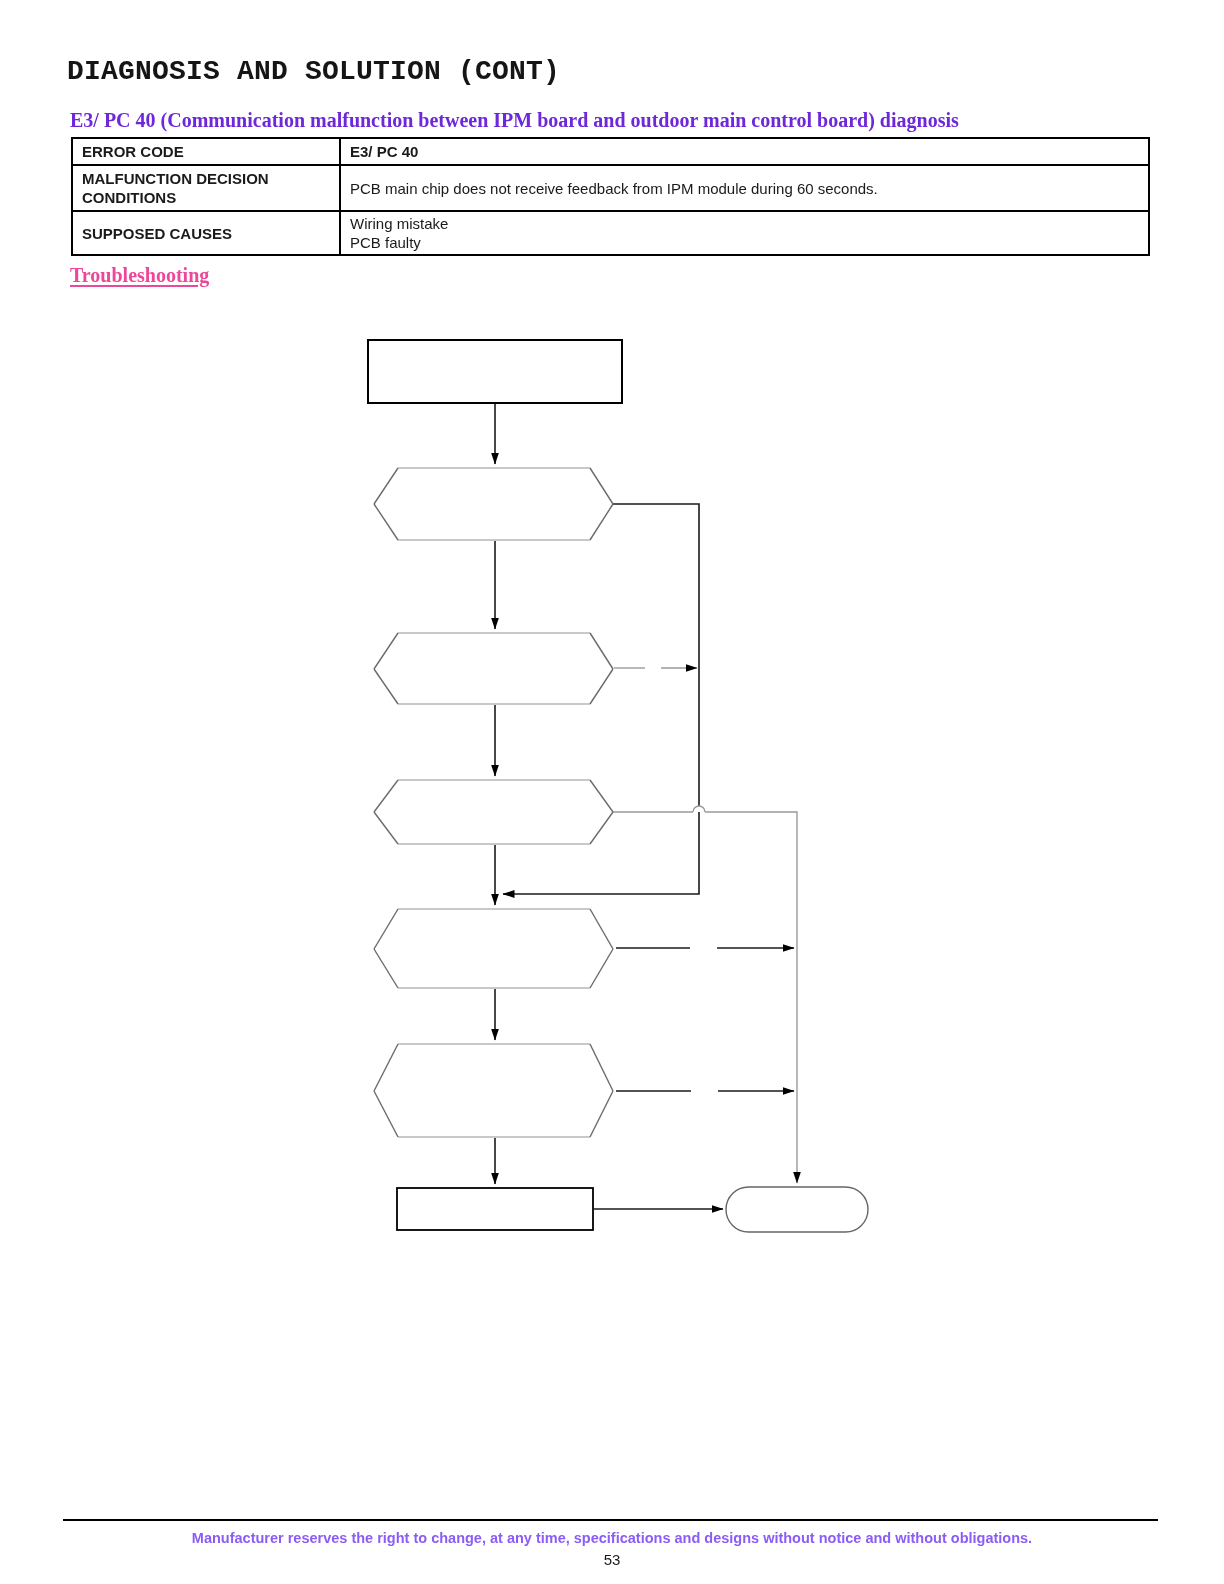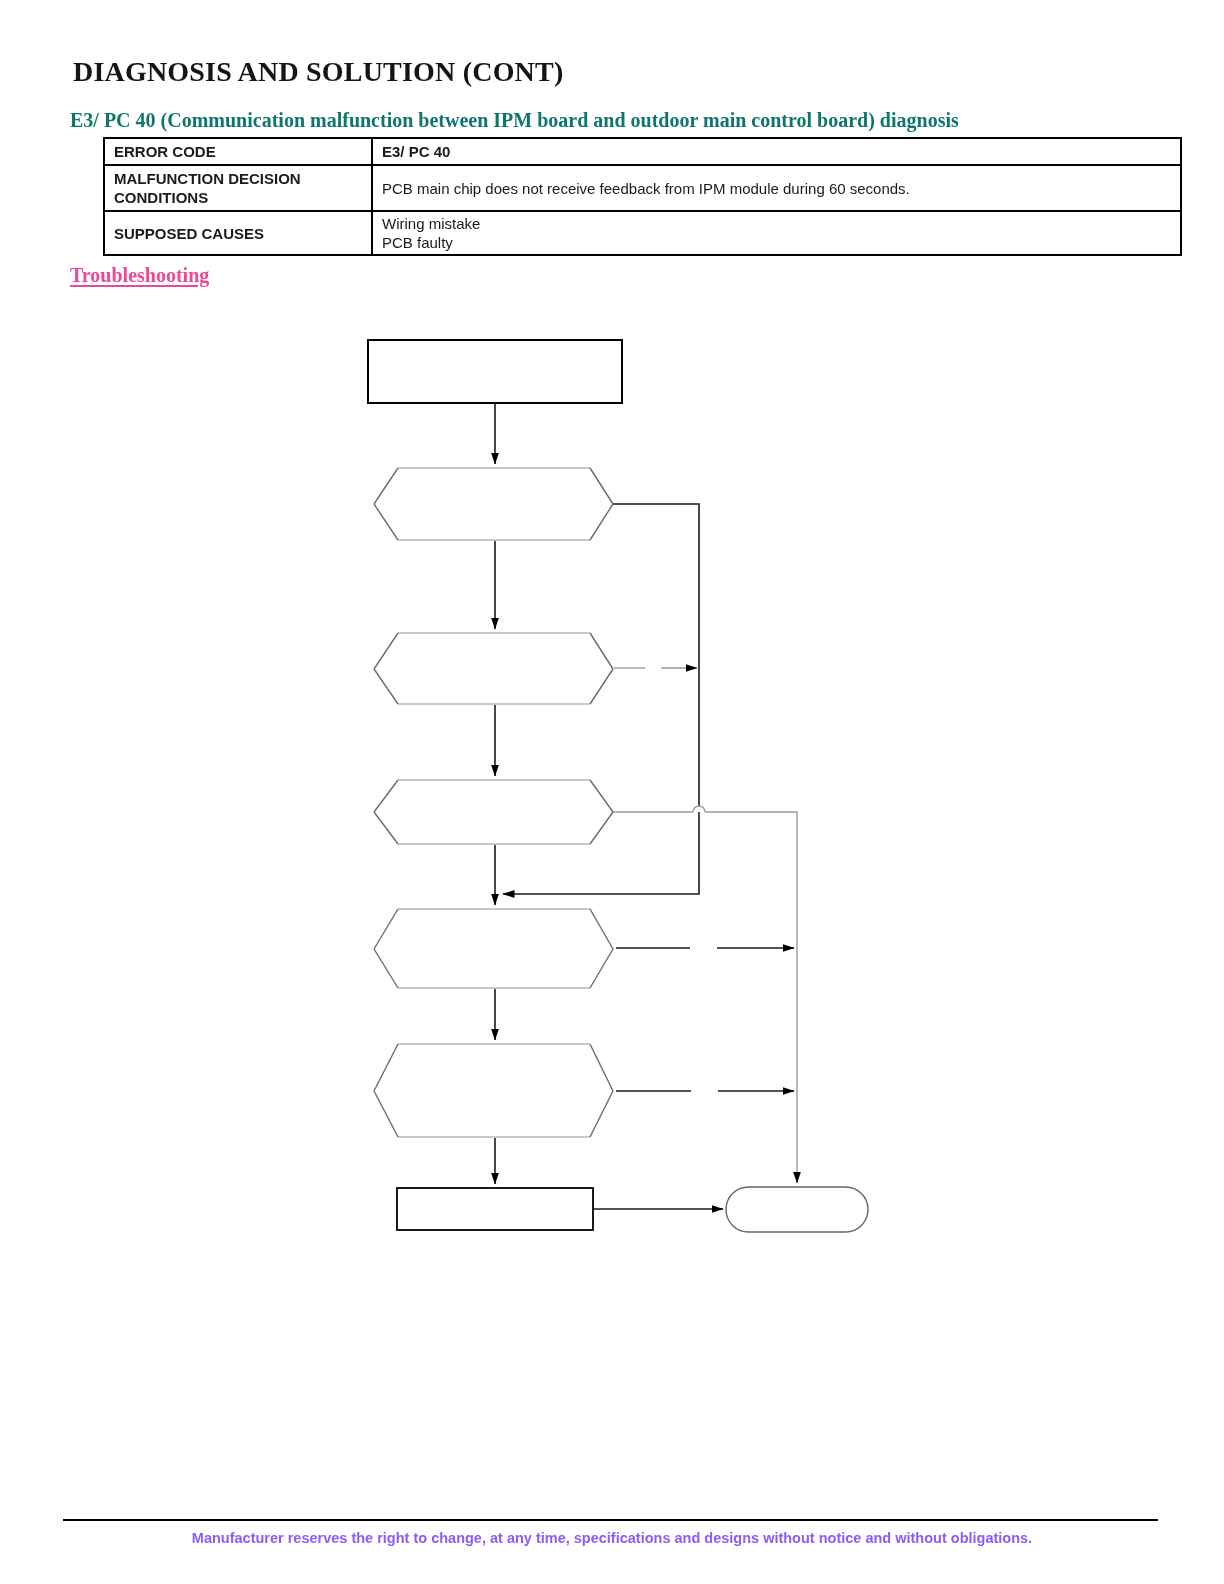--- a/index.html
+++ b/index.html
@@ -1,32 +1,32 @@
 <!DOCTYPE html>
 <html><head>
 <meta charset="utf-8">
 <style>
   html,body { margin:0; padding:0; background:#ffffff; }
   .page {
     position:relative; width:1224px; height:1584px; background:#fff;
     font-family:"Liberation Sans", sans-serif; color:#111; overflow:hidden;
   }
   .title {
-    position:absolute; left:73px; top:56px; margin:0;
-    font-family:Liberation Serif, serif; font-weight:bold; font-size:28px;
+    position:absolute; left:67px; top:56px; margin:0;
+    font-family:Liberation Mono, monospace; font-weight:bold; font-size:28px;
     letter-spacing:0.2px; color:#151515;
   }
   .subtitle {
     position:absolute; left:70px; top:109px; margin:0;
     font-family:"Liberation Serif", serif; font-weight:bold; font-size:20px;
-    color:#0f766e; white-space:nowrap;
+    color:#6d28d9; white-space:nowrap;
   }
   table.info {
     position:absolute; left:71px; top:137px; width:1079px;
-    border-collapse:collapse; table-layout:fixed;margin-left:32px;
+    border-collapse:collapse; table-layout:fixed;
   }
   table.info td {
     border:2px solid #000; padding:2px 9px; vertical-align:middle;
     font-size:15px; line-height:19px; color:#1a1a1a;
   }
   td.lbl { width:248px; font-weight:bold; }
   tr.r1 td { height:21px; }
   tr.r2 td { height:40px; }
   tr.r3 td { height:37px; }
   .bold { font-weight:bold; }
@@ -160,14 +160,15 @@
         </g>
       </g>
 
     <rect x="368" y="340" width="254" height="63" fill="#fff" stroke="#000" stroke-width="2"></rect>
     <rect x="397" y="1188" width="196" height="42" fill="#fff" stroke="#000" stroke-width="1.8"></rect>
     <rect x="726" y="1187" width="142" height="45" rx="22.5" ry="22.5" fill="#fff" stroke="#666" stroke-width="1.4"></rect>
   </svg>
 
   <div class="footer-rule"></div>
   <div class="footer-text">Manufacturer reserves the right to change, at any time, specifications and designs without notice and without obligations.</div>
+  <div class="page-num">53</div>
 
 </div>
 
 </body></html>

